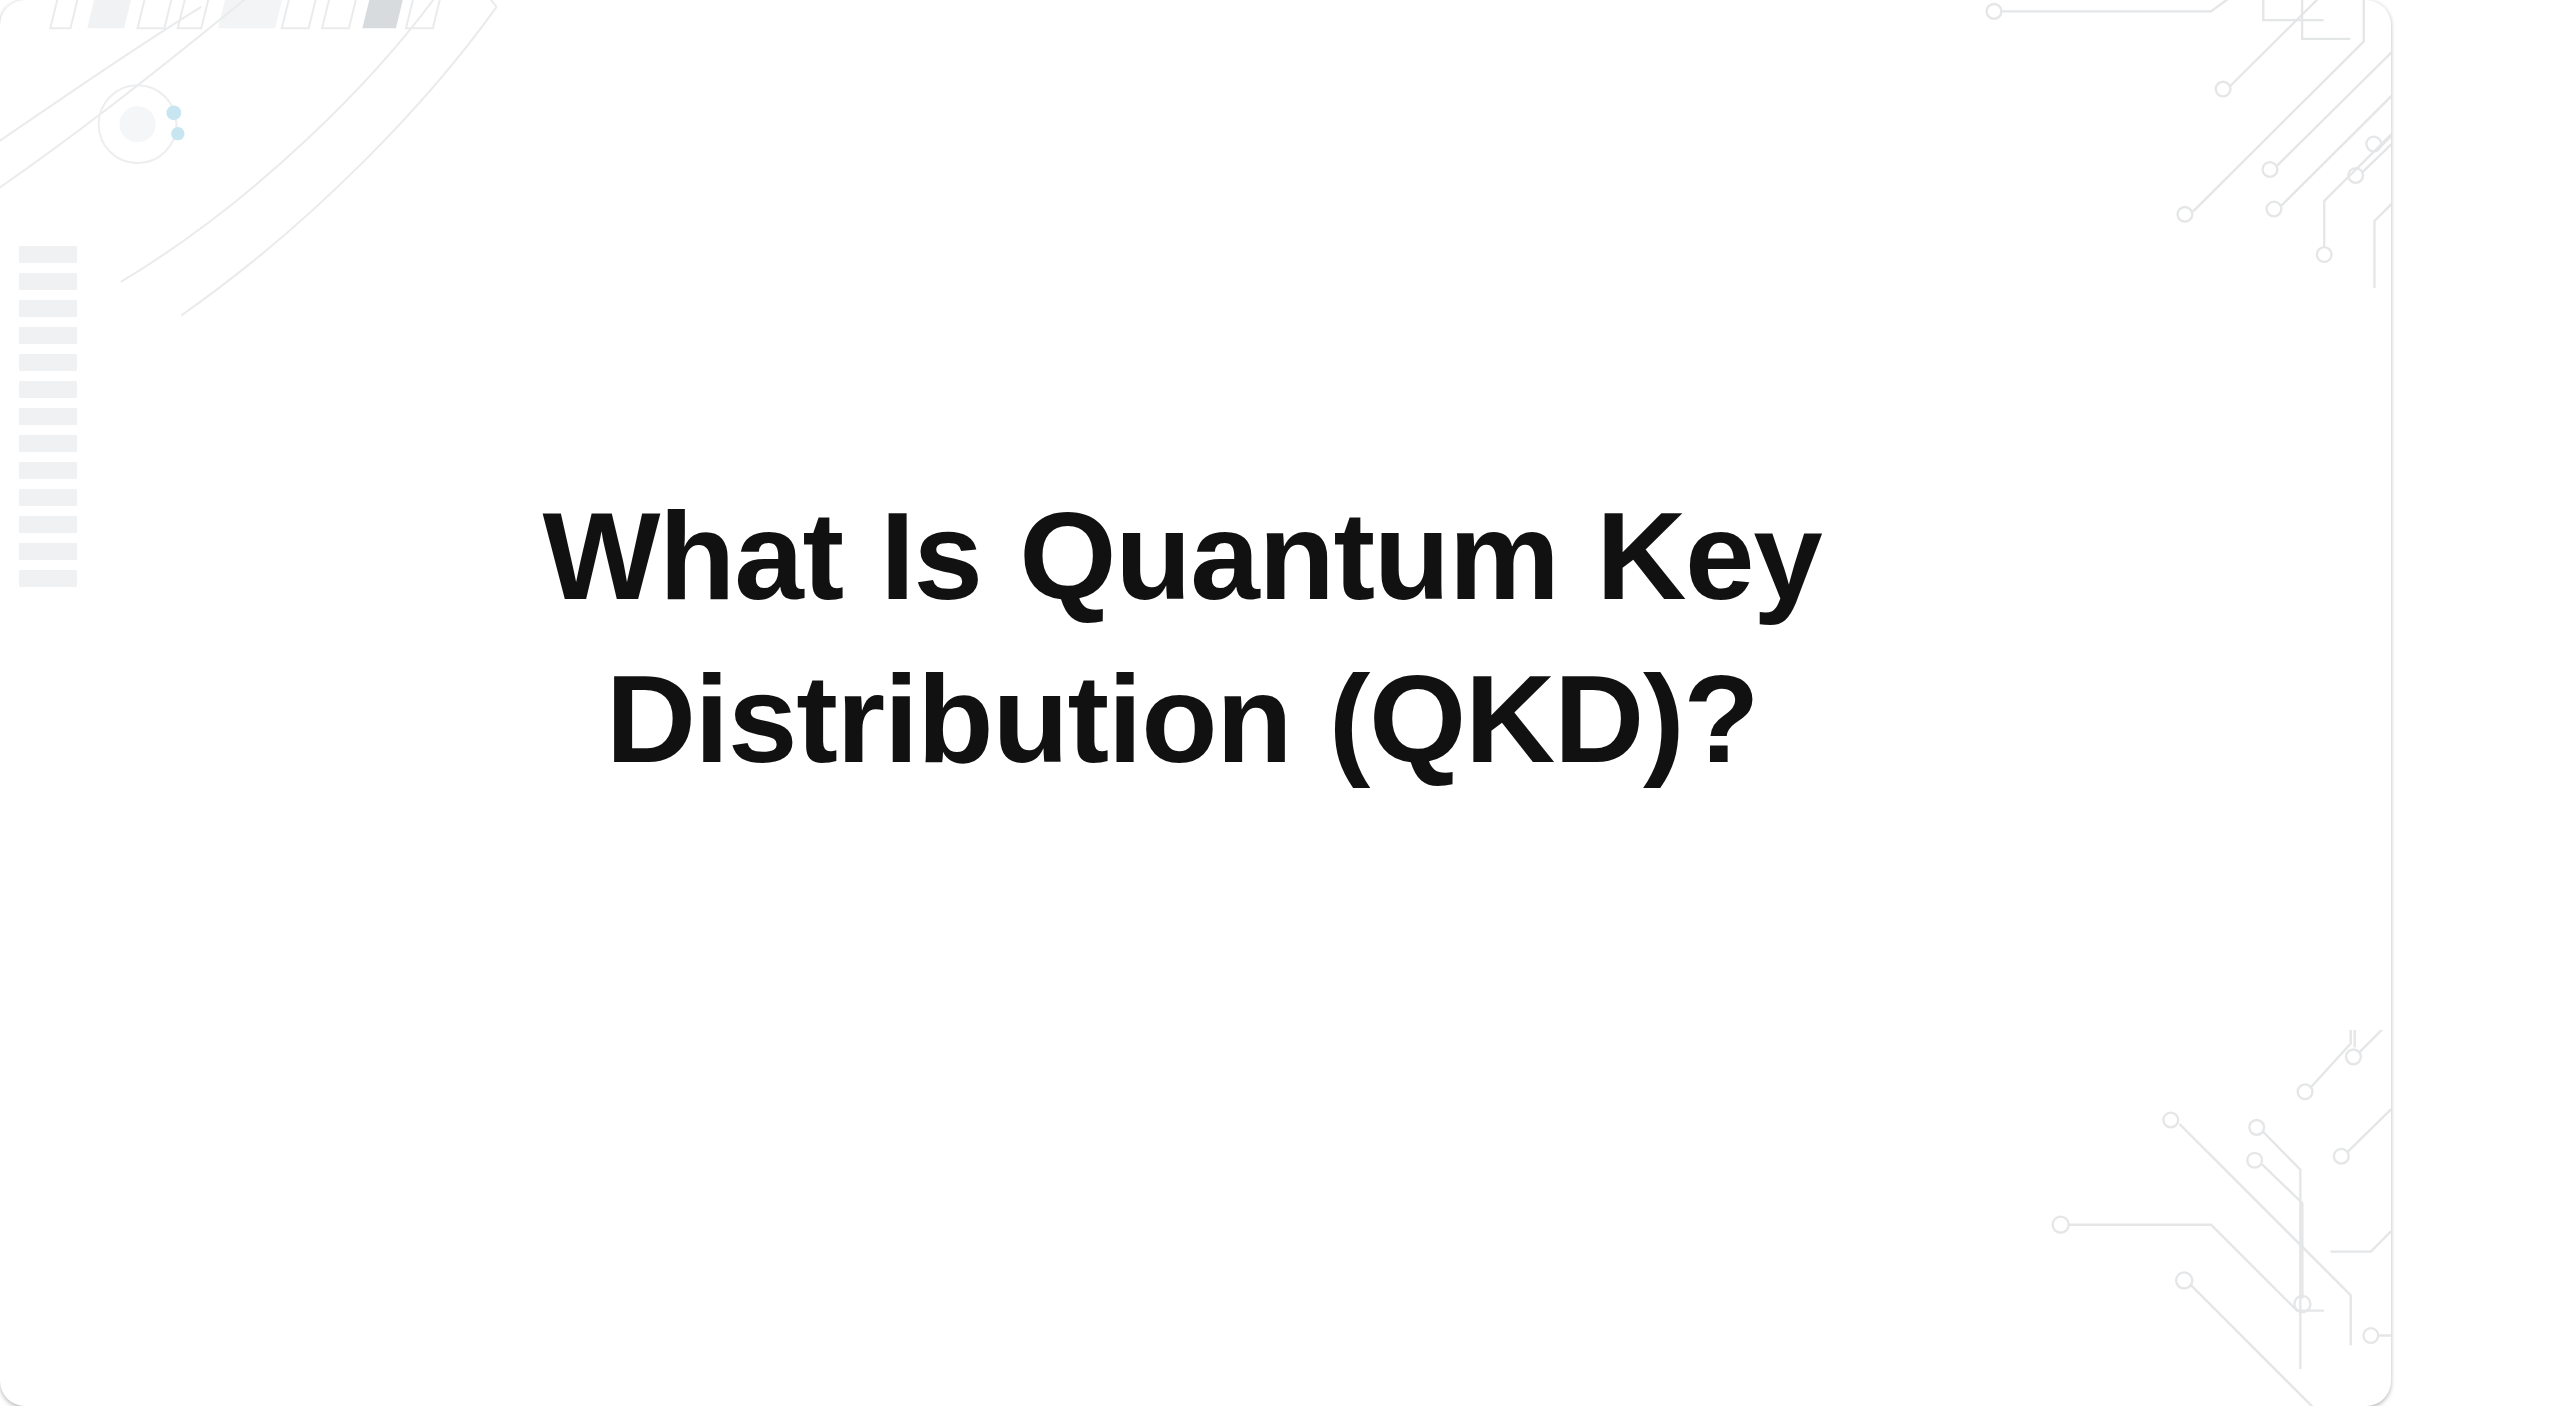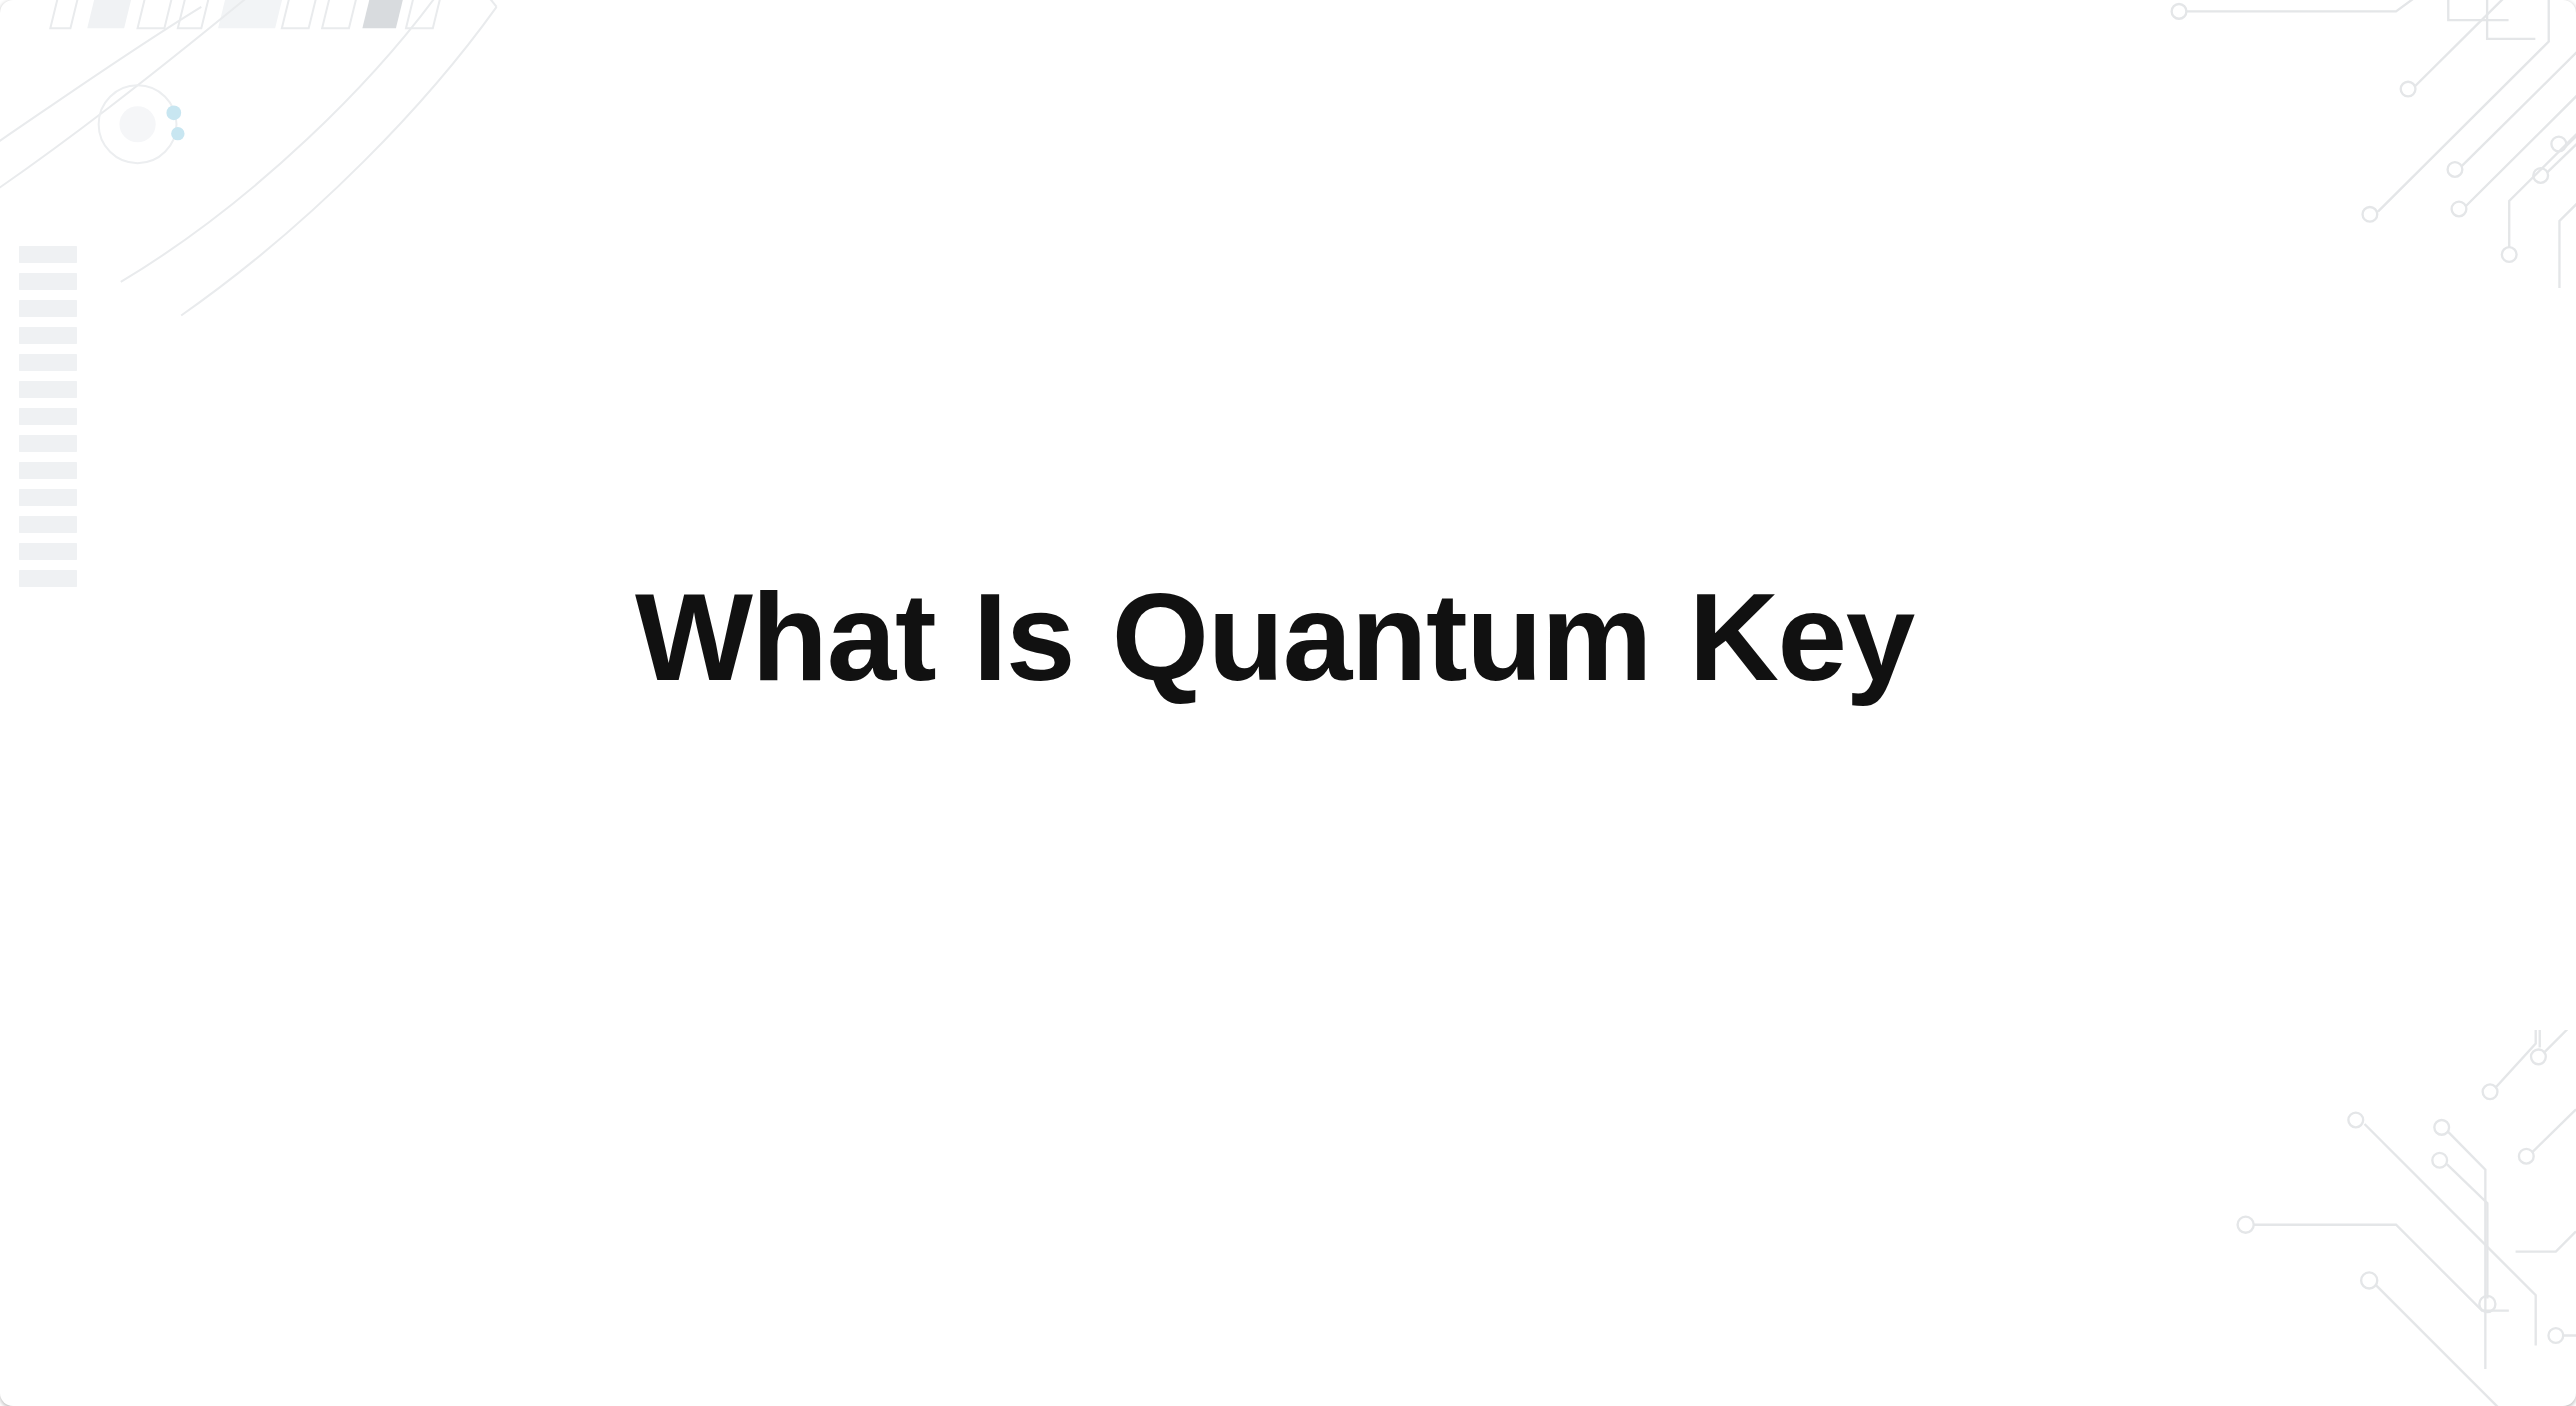--- a/index.html
+++ b/index.html
@@ -10,24 +10,24 @@
   body {
     width: 2576px;
     height: 1406px;
     overflow: hidden;
     font-family: "Liberation Sans", sans-serif;
   }
 
   
   .slide {
     position: relative;
-    width: 2576px;
+    width: 2391px;
     height: 1406px;
     background: #ffffff;
-    border-radius: 13px;
+    border-radius: 25px;
     overflow: hidden;
     box-sizing: border-box;
     box-shadow: 0 1.3px 4px rgba(0,0,0,0.28);
   }
 
   
   .deco {
     position: absolute;
     pointer-events: none;
   }
@@ -189,17 +189,18 @@
     <div class="bar"></div>
     <div class="bar"></div>
     <div class="bar"></div>
     <div class="bar"></div>
     <div class="bar"></div>
   </div>
 
   <div class="title-wrap">
     <h1 class="title">
       <span class="line">What Is Quantum Key</span>
+      <span class="line">Distribution (QKD)?</span>
     </h1>
   </div>
 
 </div>
 
 
 </body></html>

